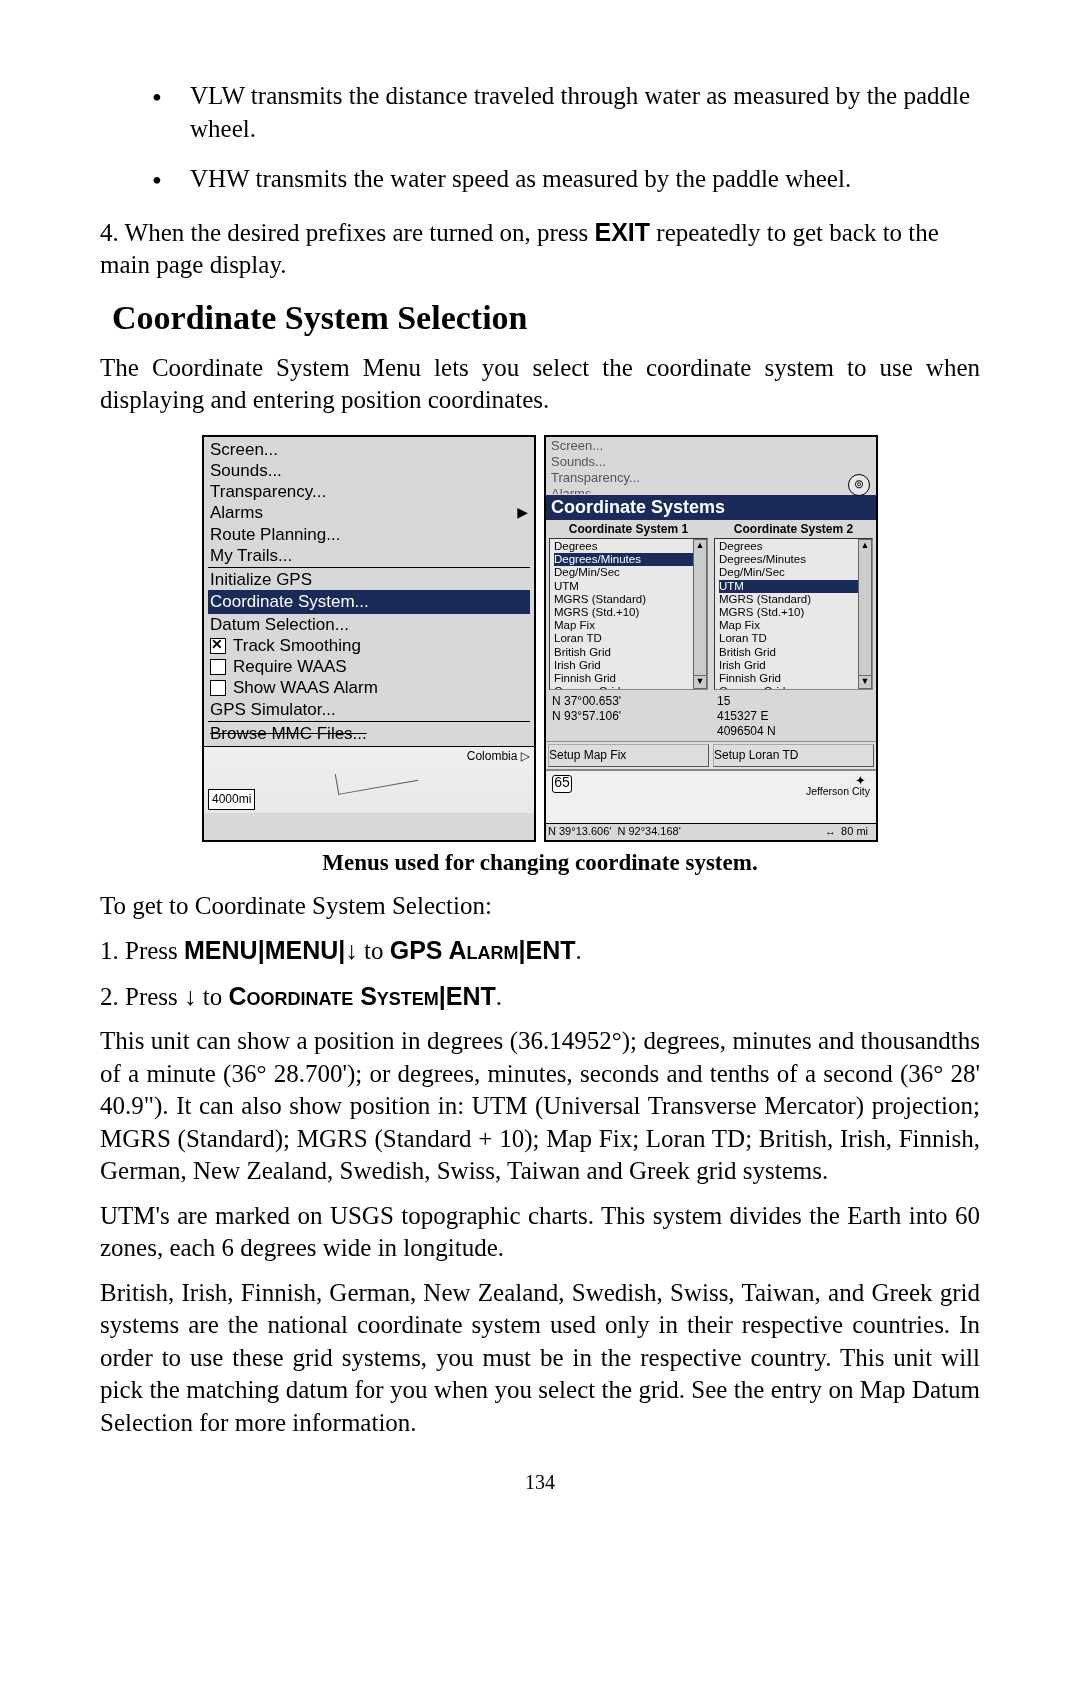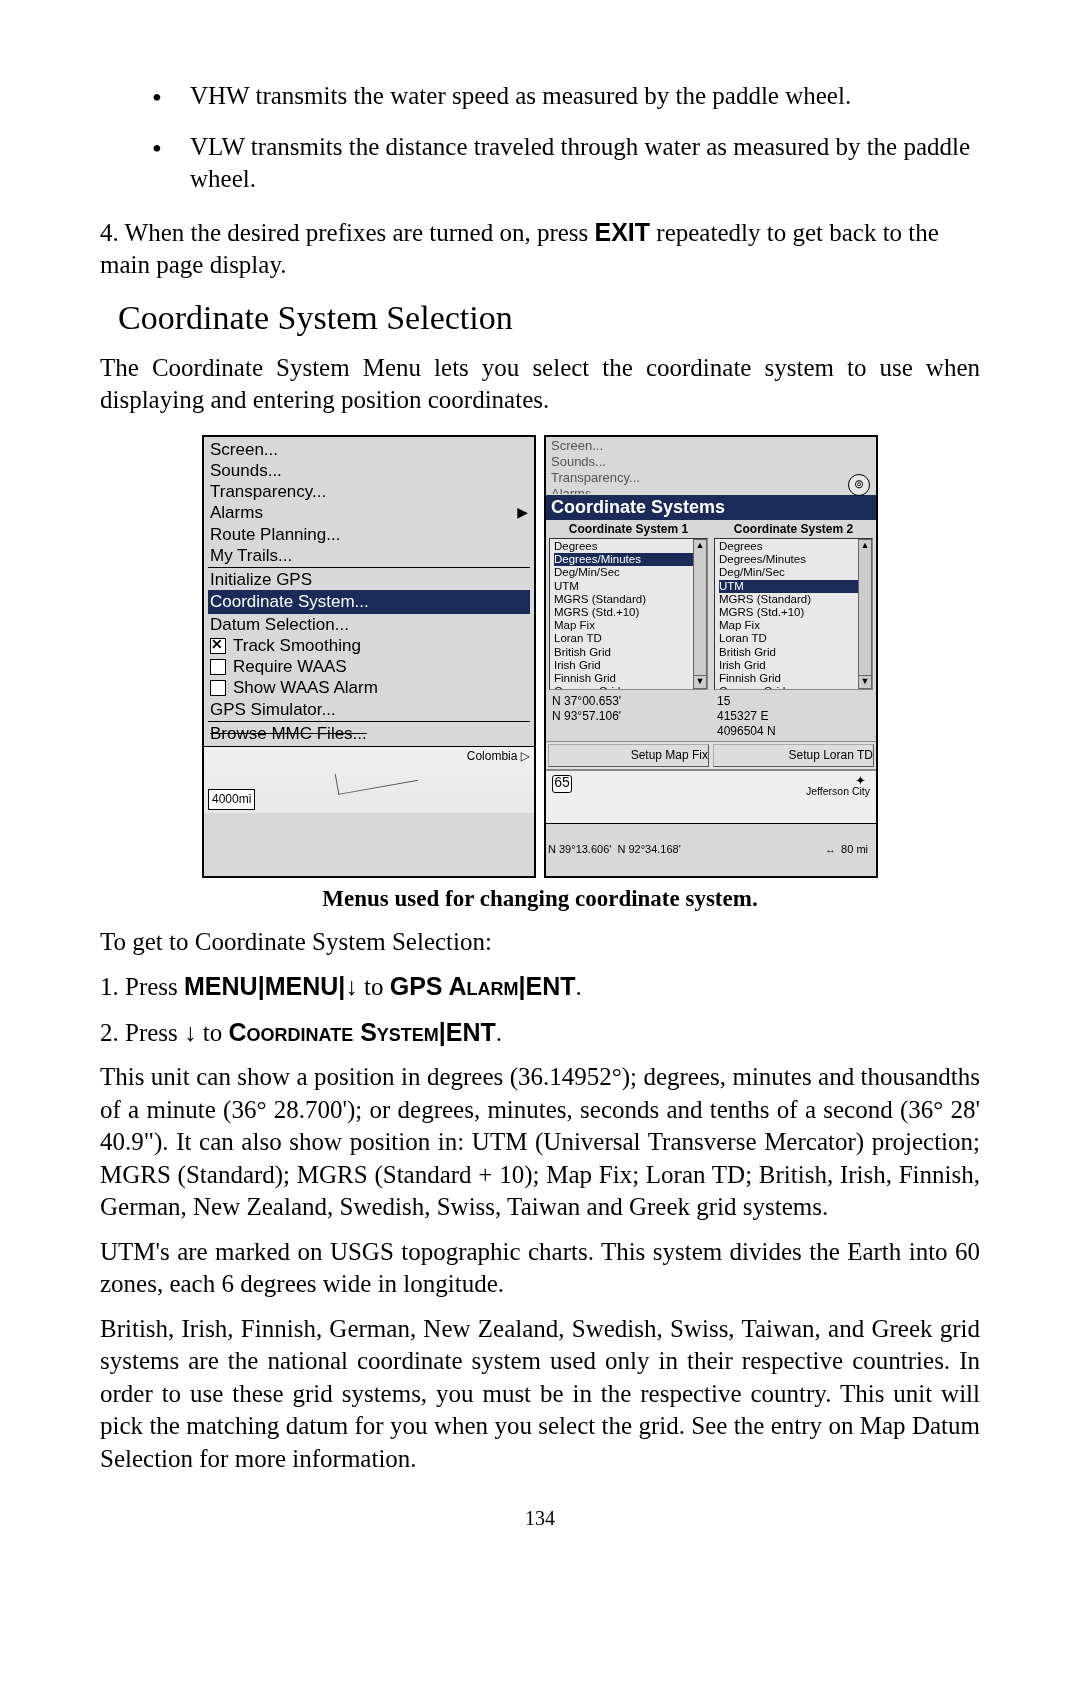--- a/index.html
+++ b/index.html
@@ -31,23 +31,23 @@
     content: "•";
     position: absolute;
     left: 52px;
     top: 0;
     font-size: 28px;
   }
   .para { margin: 12px 0; }
   .justify { text-align: justify; }
   h2.section {
     font-family: "Times New Roman", Times, serif;
-    font-weight: normal;
+    font-weight: bold;
     font-size: 34px;
-    margin: 14px 0 2px 18px;
+    margin: 14px 0 2px 12px;
   }
   .bold-sans { font-family: Arial, Helvetica, sans-serif; font-weight: bold; font-size: 25px;}
   .smallcaps { font-variant: small-caps; }
 
   .figs {
     display: flex;
     justify-content: center;
     gap: 8px;
     margin: 18px 0 6px 0;
   }
@@ -193,21 +193,21 @@
   .coord-rows .right { flex: 1; text-align: left;}
 
   .setup-btns {
     display: flex;
     border-top: 1px solid #888;
     border-bottom: 1px solid #888;
     background: #e0e0e0;
   }
   .setup-btns .btn {
     flex: 1;
-    text-align: right;
+    text-align: left;
     font-size: 12px;
     padding: 3px 0;
     border: 1px outset #aaa;
     margin: 2px;
     background: #ddd;
   }
 
   .map2 {
     position: relative;
     height: 52px;
@@ -234,21 +234,21 @@
   .map2 .compass {
     position: absolute;
     right: 10px; top: 2px;
     font-size: 13px;
   }
   .status2 {
     display: flex;
     font-size: 11px;
     border-top: 1px solid #000;
     background: #d8d8d8;
-    padding: 19px 2px;
+    padding: 1px 2px;
     align-items: center;
   }
   .status2 > div { margin-right: 6px; }
   .status2 .spacer { flex: 1; }
   .status2 .arrows { letter-spacing: -1px; }
 
   .caption {
     text-align: center;
     font-weight: bold;
     font-size: 23px;
@@ -260,22 +260,22 @@
     font-size: 20px;
     margin-top: 30px;
   }
 </style>
 </head>
 <body>
 
 <div class="page">
 
   <ul class="bullets">
+    <li>VLW transmits the distance traveled through water as measured by the paddle wheel.</li>
     <li>VHW transmits the water speed as measured by the paddle wheel.</li>
-    <li>VLW transmits the distance traveled through water as measured by the paddle wheel.</li>
   </ul>
 
   <p class="para">
     <span>4. When the desired prefixes are turned on, press </span><span class="bold-sans">EXIT</span><span> repeatedly to get back to the main page display.</span>
   </p>
 
   <h2 class="section">Coordinate System Selection</h2>
 
   <p class="para justify">The Coordinate System Menu lets you select the coordinate system to use when displaying and entering position coordinates.</p>
 

